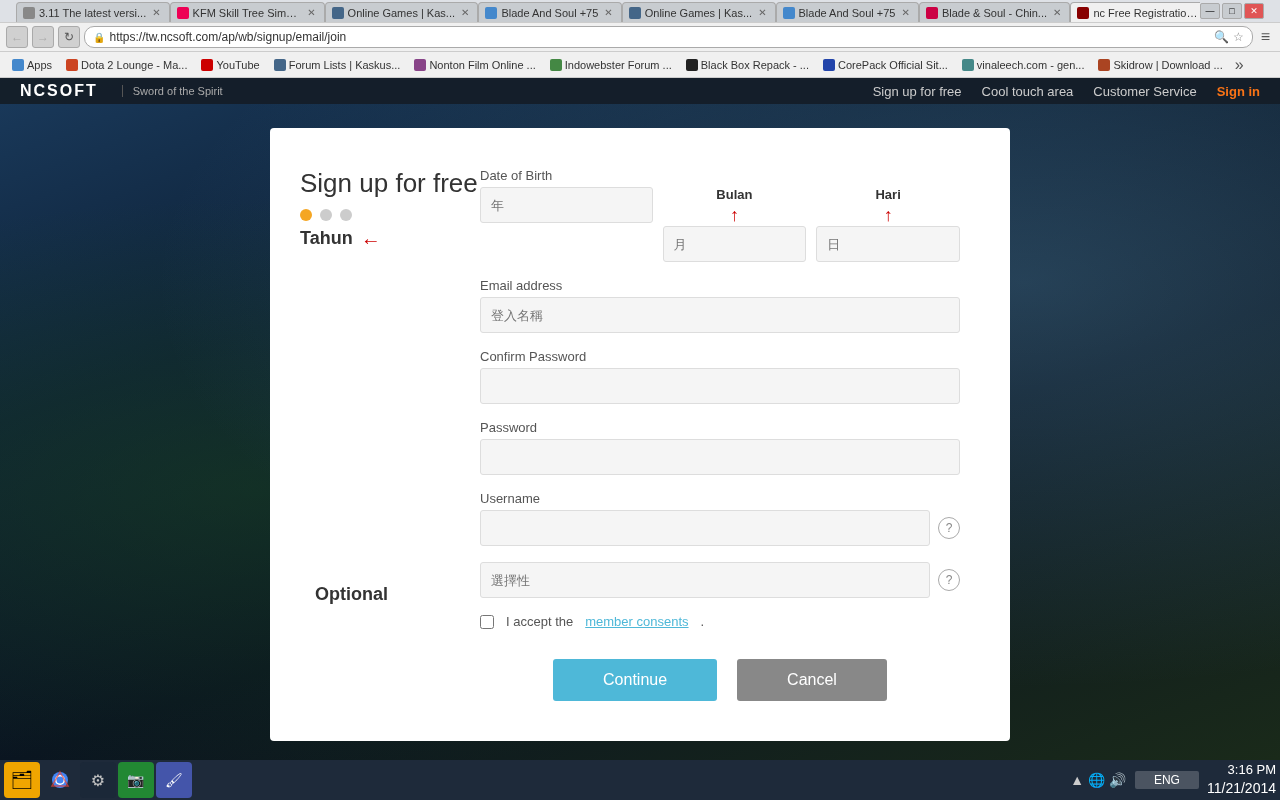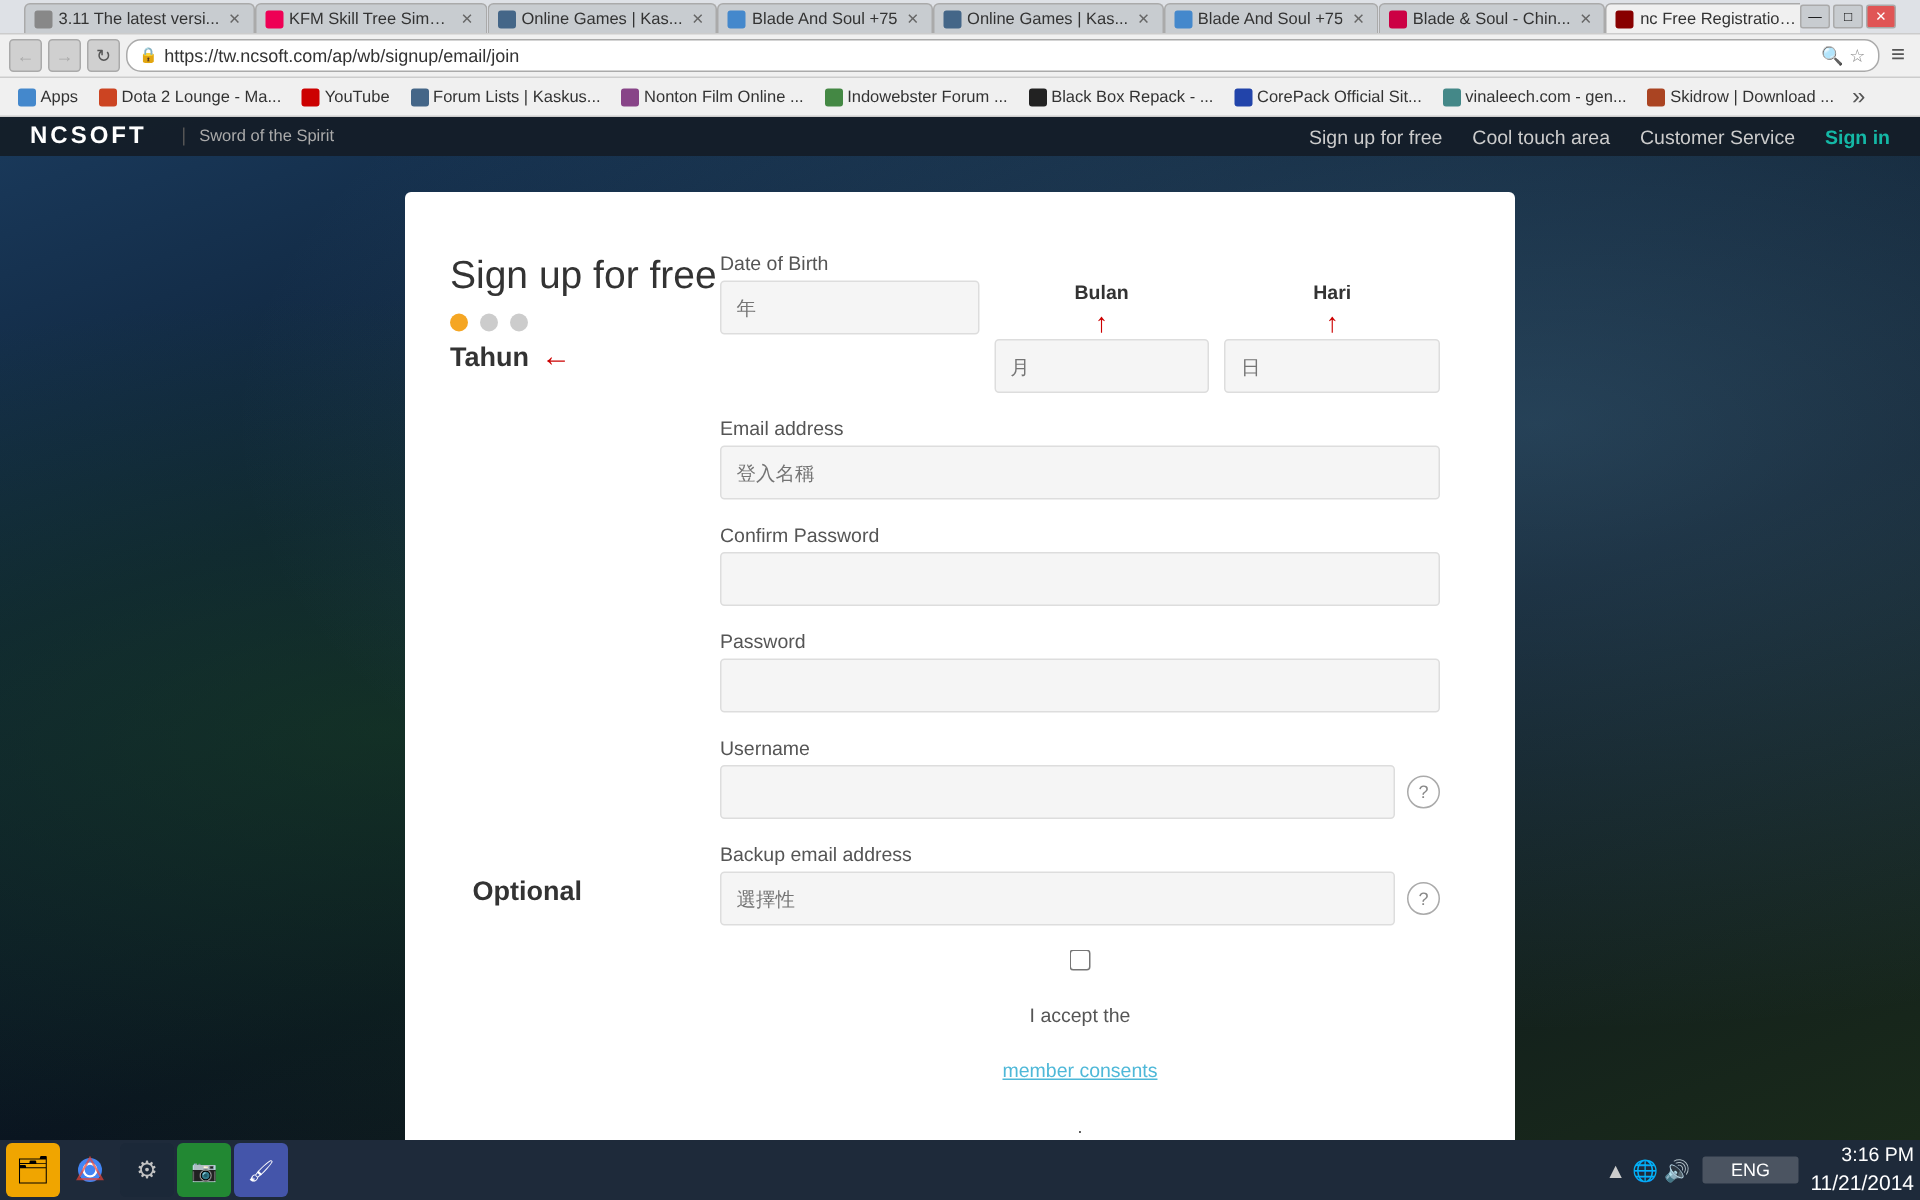--- a/index.html
+++ b/index.html
@@ -199,21 +199,21 @@
       align-items: center;
       gap: 20px;
     }
     .site-nav a {
       color: #ccc;
       font-size: 13px;
       text-decoration: none;
       cursor: pointer;
     }
     .site-nav a.signin {
-      color: #14b8a6;
+      color: #f97316;
       font-weight: bold;
     }
 
     
     .form-container {
       position: absolute;
       top: 50px;
       left: 50%;
       transform: translateX(-50%);
       width: 740px;
@@ -326,25 +326,24 @@
       font-size: 12px;
       color: #888;
       cursor: pointer;
       flex-shrink: 0;
     }
 
     
     .checkbox-row {
       display: flex;
       align-items: center;
-      gap: 22px;
+      gap: 12px;
       margin-bottom: 30px;
       font-size: 13px;
       color: #555;
-      flex-direction: column;
     }
     .checkbox-row input[type="checkbox"] {
       width: 14px; height: 14px;
     }
     .checkbox-row a {
       color: #4eb8d8;
       text-decoration: underline;
       cursor: pointer;
     }
 
@@ -616,21 +615,20 @@
       <div class="field-row">
         <div class="field-label">Username</div>
         <div class="field-with-help">
           <input class="field-input" type="text" style="">
           <div class="help-icon">?</div>
         </div>
       </div>
 
       <div style="position:relative; margin-bottom:16px;">
         <div style="position:absolute; left:-165px; top:22px; font-size:18px; font-weight:bold; color:#333;">Optional</div>
-        <div class="field-label">Backup email address</div>
         <div class="field-with-help">
           <input class="field-input" type="text" placeholder="選擇性" style="">
           <div class="help-icon">?</div>
         </div>
       </div>
 
       <div class="checkbox-row">
         <input type="checkbox" style="">
         <span>I accept the</span>
         <a>member consents</a>

